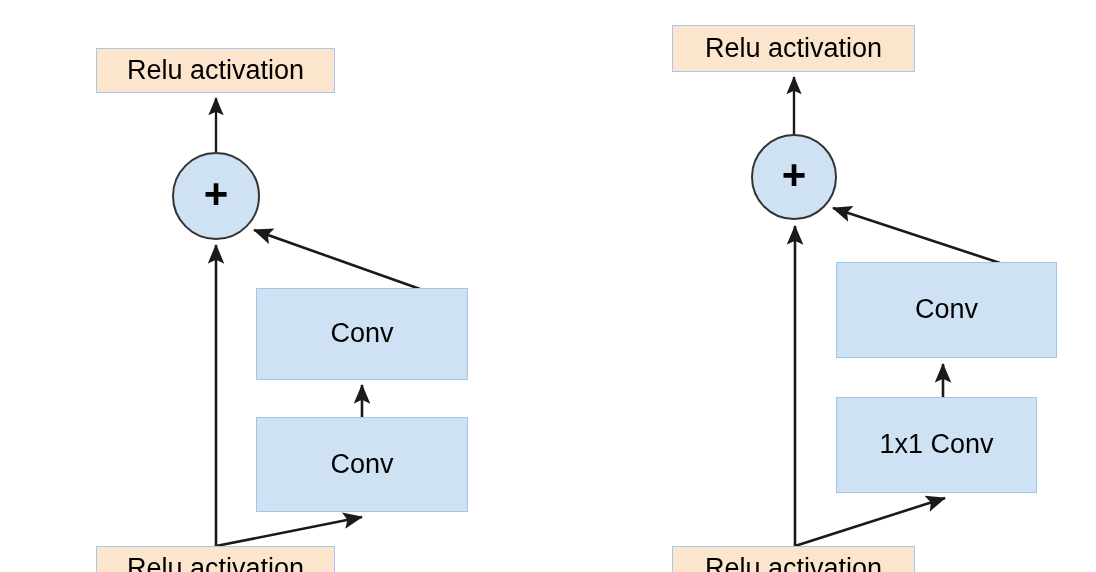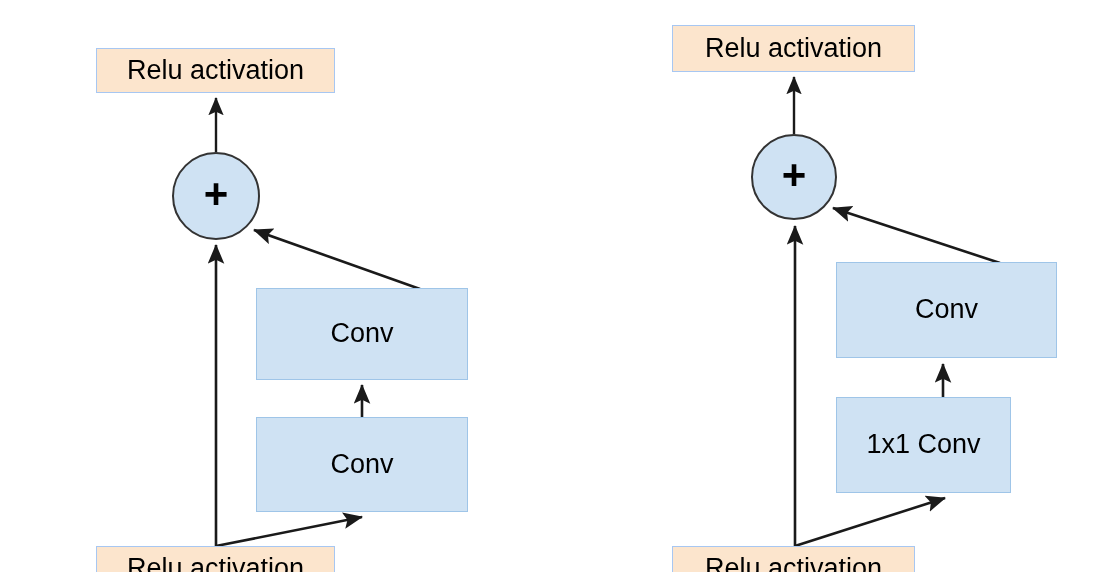--- a/index.html
+++ b/index.html
@@ -121,17 +121,17 @@
   <div class="node node-conv" style="left:256px; top:417px; width:212px; height:95px;">Conv</div>
 
   <div class="node node-relu" style="left:96px; top:546px; width:239px; height:45px;">Relu activation</div>
 
   <div class="node node-relu" style="left:672px; top:25px; width:243px; height:47px;">Relu activation</div>
 
   <div class="node node-adder" style="left:751px; top:134px; width:86px; height:86px;">+</div>
 
   <div class="node node-conv" style="left:836px; top:262px; width:221px; height:96px;">Conv</div>
 
-  <div class="node node-conv" style="left:836px; top:397px; width:175px; height:96px;">1x1 Conv</div>
+  <div class="node node-conv" style="left:836px; top:397px; width:201px; height:96px;">1x1 Conv</div>
 
   <div class="node node-relu" style="left:672px; top:546px; width:243px; height:45px;">Relu activation</div>
 
 </div>
 
 </body></html>

